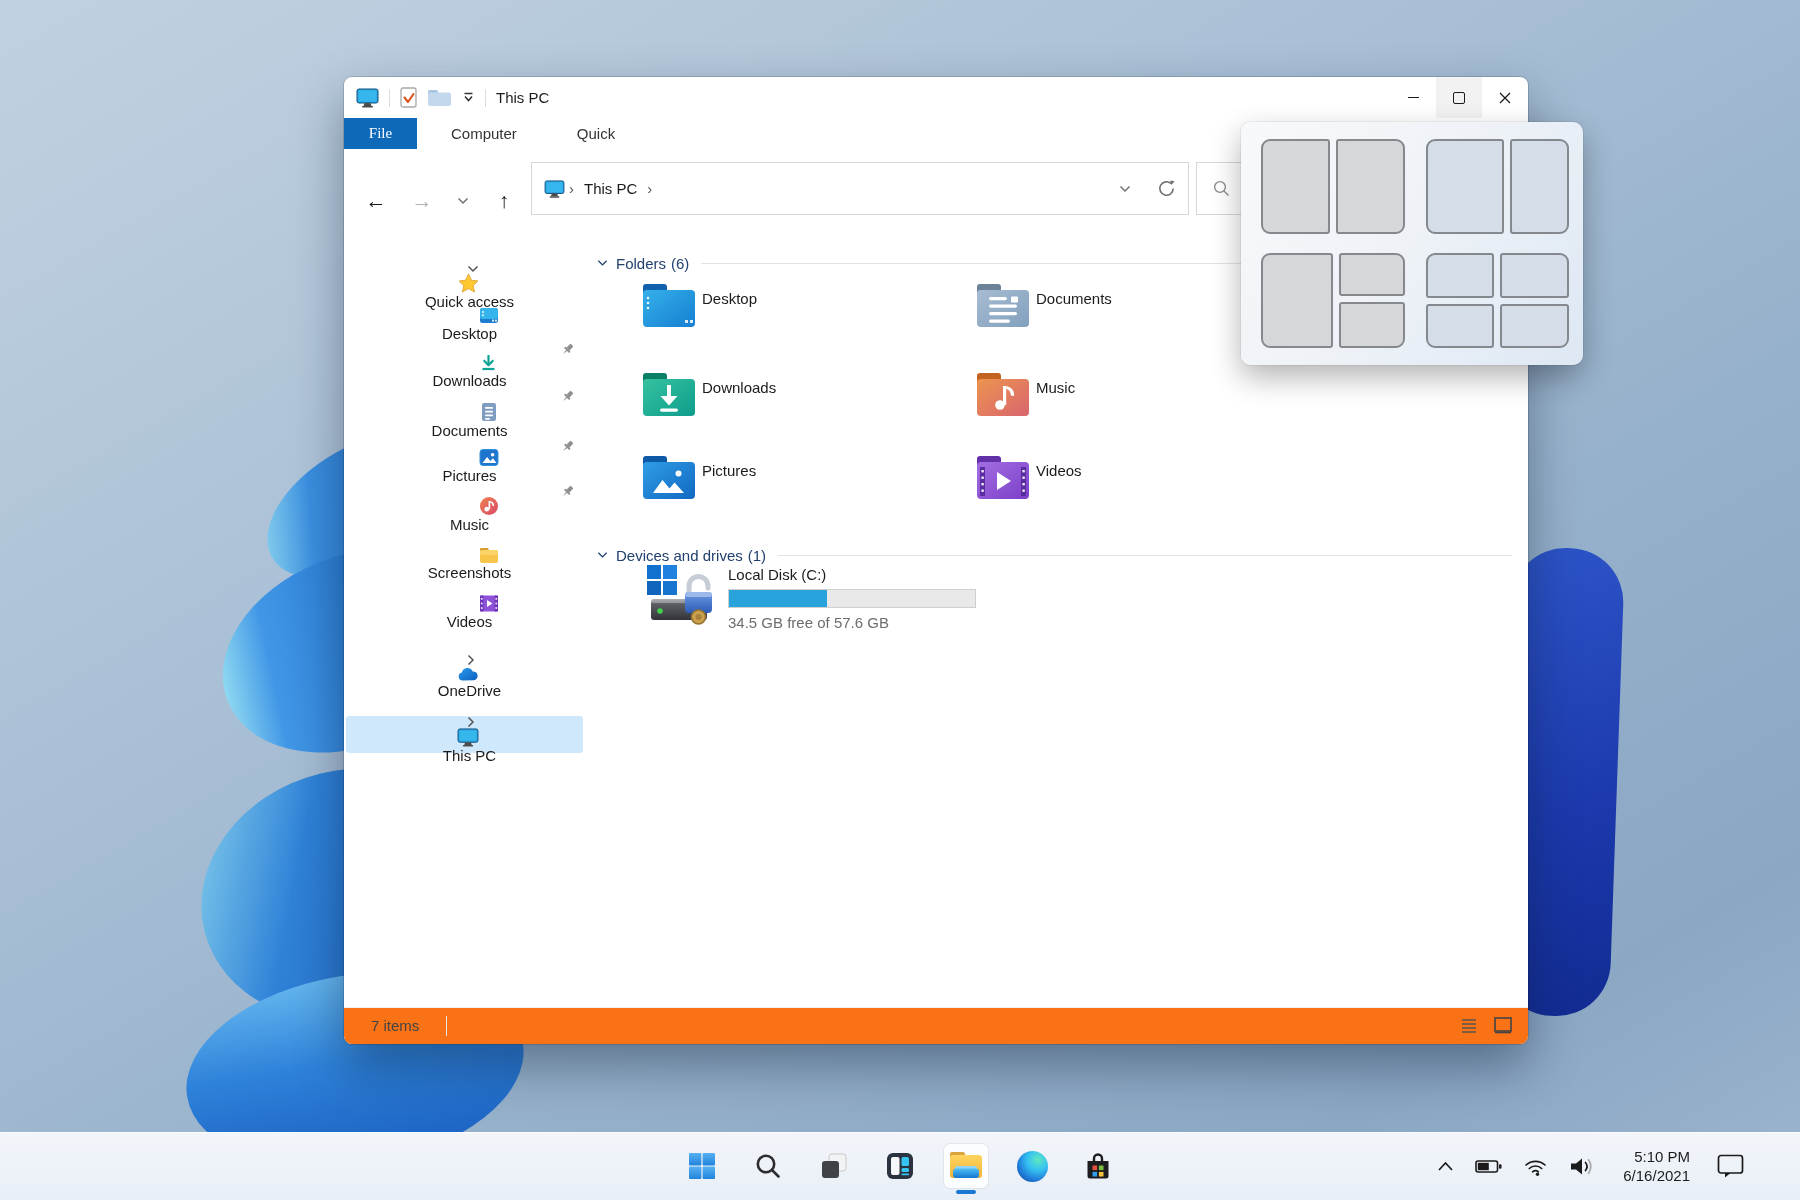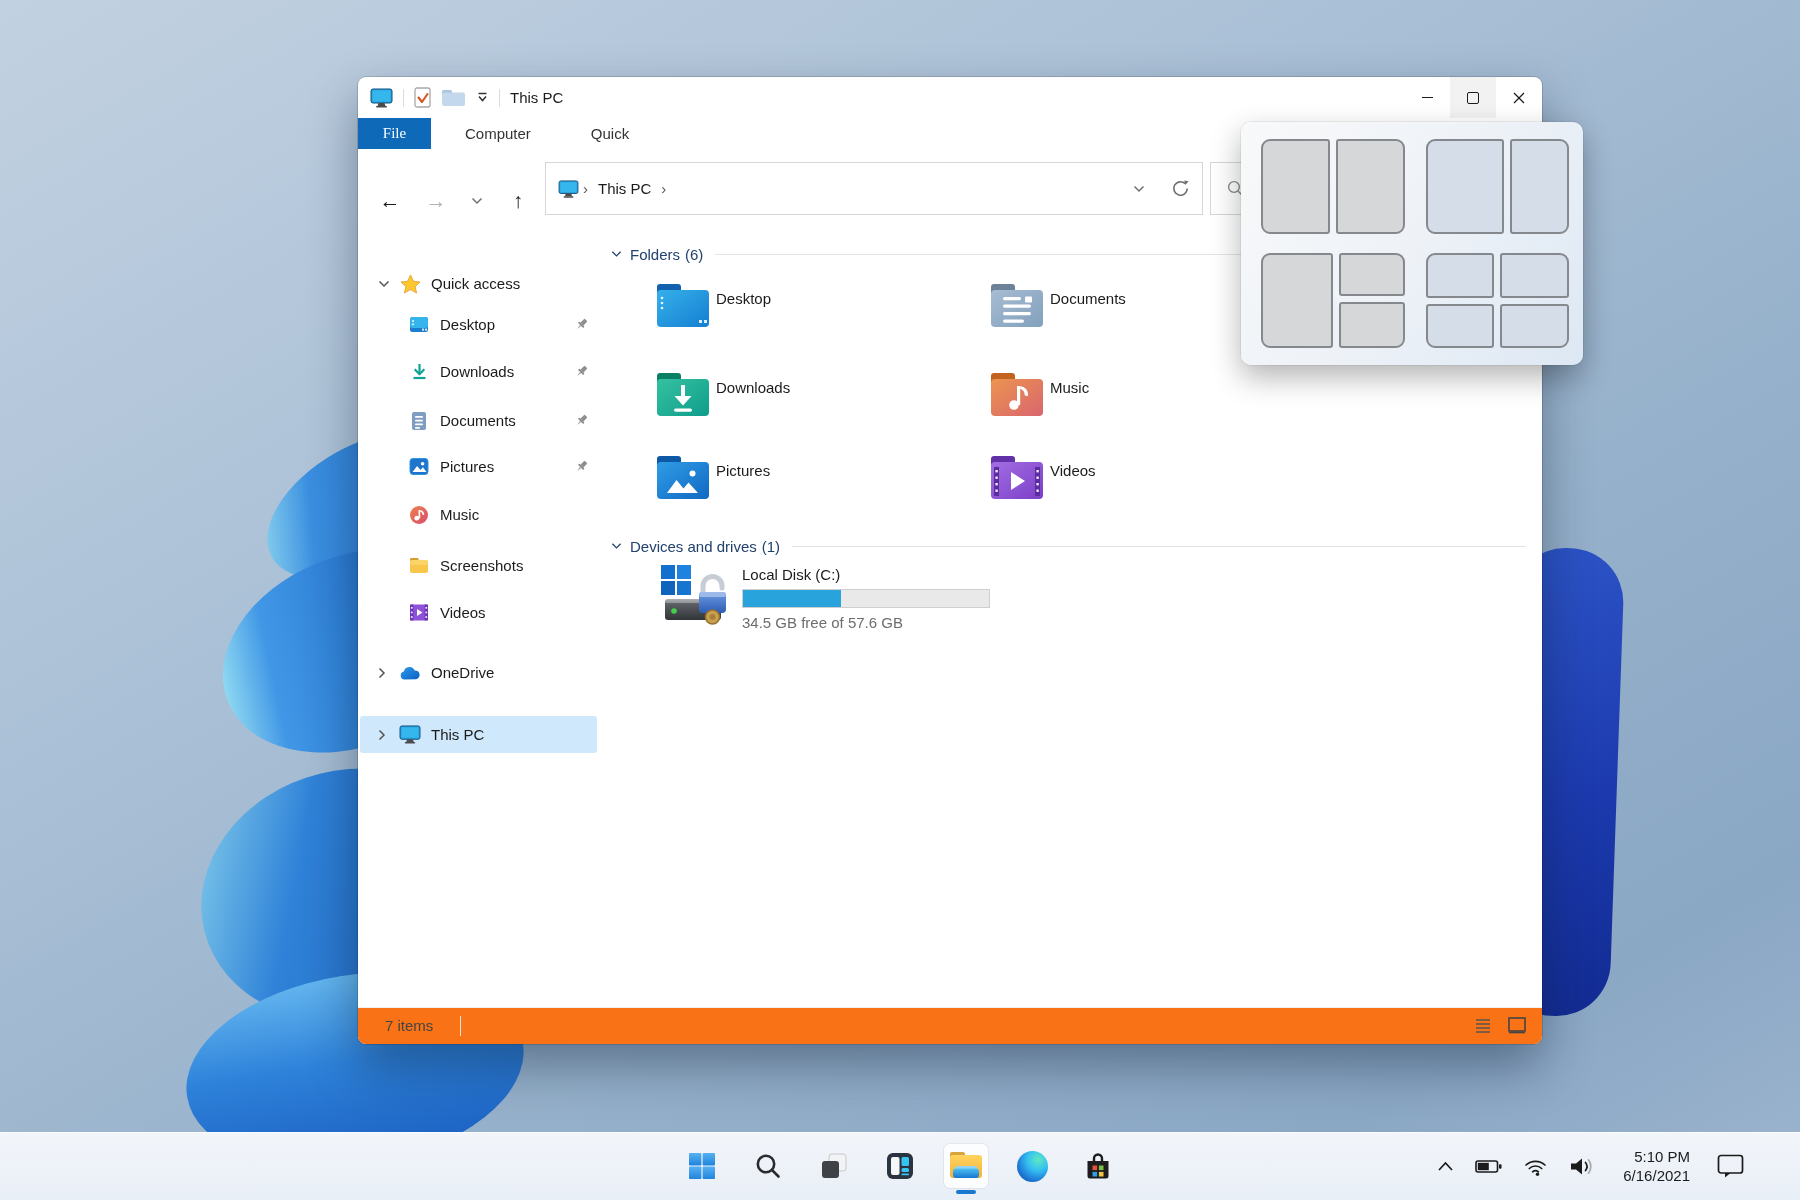--- a/index.html
+++ b/index.html
@@ -13,21 +13,21 @@
       background:linear-gradient(115deg,#9fe4f2 0%,#3b8fe0 28%,#1f6ecb 100%);}
   .p2{left:218px;top:556px;width:270px;height:190px;transform:rotate(-22deg);
       background:linear-gradient(100deg,#a6ecf5 0%,#4197e6 22%,#1e6cc8 75%,#1a5cb4 100%);}
   .p3{left:200px;top:770px;width:300px;height:250px;transform:rotate(-14deg);
       background:linear-gradient(115deg,#8fd8ee 0%,#2f82d8 35%,#1757b4 100%);}
   .p4{left:185px;top:975px;width:340px;height:190px;transform:rotate(-9deg);
       background:linear-gradient(180deg,#63b5ee 0%,#2e82da 45%,#1b5fc0 100%);}
   .p5{left:1505px;top:548px;width:112px;height:468px;border-radius:54px;transform:rotate(2deg);
       background:linear-gradient(160deg,#2d55c8 0%,#1c3aae 55%,#122b92 100%);}
   
-  .window{position:absolute;left:358px;top:77px;width:1184px;height:967px;background:#ffffff;
+  .window{position:absolute;left:344px;top:77px;width:1184px;height:967px;background:#ffffff;
      border-radius:8px;box-shadow:0 22px 50px rgba(10,25,50,.40),0 0 0 1px rgba(0,0,0,.14);}
   .titlebar{position:absolute;left:0;top:0;right:0;height:41px;display:flex;align-items:center;}
   .tb-left{display:flex;align-items:center;gap:10px;padding-left:12px;}
   .tb-sep{width:1px;height:18px;background:#dcdcdc;}
   .win-title{font-size:15px;color:#1b1b1b;}
   .controls{position:absolute;right:0;top:0;height:41px;display:flex;}
   .ctl{width:46px;height:41px;display:flex;align-items:center;justify-content:center;}
   .ctl.max{background:#f2f2f2;border-radius:0;}
   .min-glyph{width:11px;height:1.5px;background:#1b1b1b;}
   .max-glyph{width:10px;height:10px;border:1.4px solid #1b1b1b;border-radius:2px;}
@@ -41,30 +41,30 @@
      justify-content:center;font-size:21px;color:#1a1a1a;}
   .addressbar{position:absolute;left:187px;top:13px;width:658px;height:53px;border:1px solid #d6d6d6;
      display:flex;align-items:center;padding:0 12px;box-sizing:border-box;background:#fff;}
   .crumb{font-size:15px;color:#1b1b1b;margin:0 6px;}
   .crumb-chev{color:#555;font-size:15px;margin:0 4px;}
   .ab-right{margin-left:auto;display:flex;align-items:center;gap:26px;}
   .searchbox{position:absolute;left:852px;top:13px;width:316px;height:53px;border:1px solid #d6d6d6;
      display:flex;align-items:center;padding-left:16px;box-sizing:border-box;background:#fff;}
   
   .sidebar{position:absolute;left:0;top:150px;width:245px;bottom:36px;background:#fff;overflow:hidden;}
-  .side-row{position:absolute;left:2px;width:237px;height:37px;display:flex;align-items:center;font-size:15px;color:#1b1b1b;}
+  .side-row{position:absolute;left:2px;width:237px;height:37px;display:flex;align-items:center;font-size:15px;color:#1b1b1b;flex-direction:column;}
   .side-row.selected{background:#cfe8fb;border-radius:3px;}
   .s-chev{width:14px;margin-left:18px;display:flex;}
   .s-ico{width:22px;margin-left:7px;display:flex;justify-content:center;}
   .s-ico.indent{margin-left:48px;}
   .s-label{margin-left:10px;}
   .s-pin{margin-left:auto;margin-right:8px;display:flex;}
   .content{position:absolute;left:245px;top:150px;right:0;bottom:36px;background:#fff;}
   .group-h{position:absolute;left:8px;right:16px;height:22px;display:flex;align-items:center;
-     font-size:15px;color:#21416e;}
+     font-size:15px;color:#21416e;margin-top:9px;}
   .gh-chev{display:flex;margin-right:8px;}
   .gh-count{margin-left:5px;}
   .gh-line{flex:1;height:1px;background:#e3e3e3;margin-left:12px;}
   .tile{position:absolute;width:330px;height:70px;display:flex;}
   .tile-ico{position:absolute;left:8px;top:8px;}
   .tile-label{position:absolute;left:68px;top:15px;font-size:15px;color:#1b1b1b;}
   .drive-tile{position:absolute;left:45px;top:330px;width:430px;height:92px;}
   .drive-ico{position:absolute;left:13px;top:6px;}
   .drive-name{position:absolute;left:94px;top:9px;font-size:15px;color:#1b1b1b;}
   .drive-bar{position:absolute;left:94px;top:32px;width:248px;height:19px;background:#e9e9e9;

